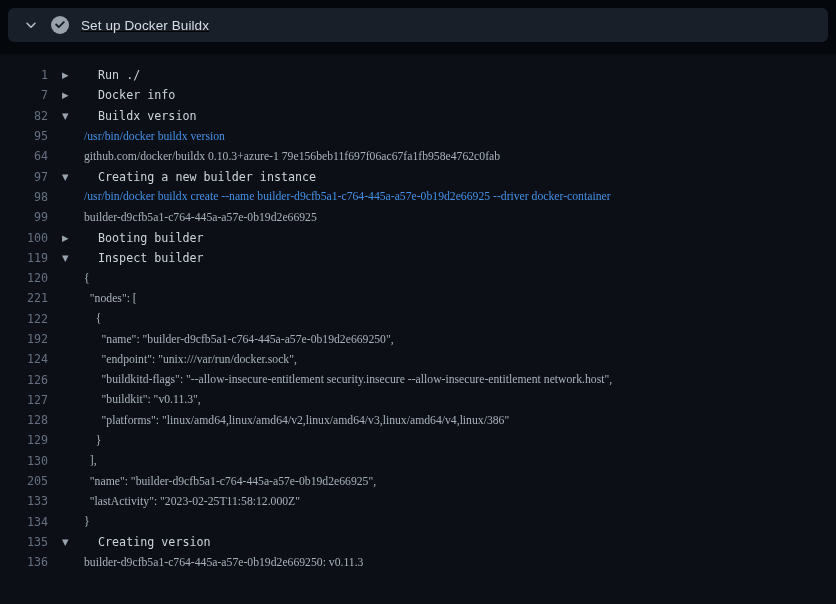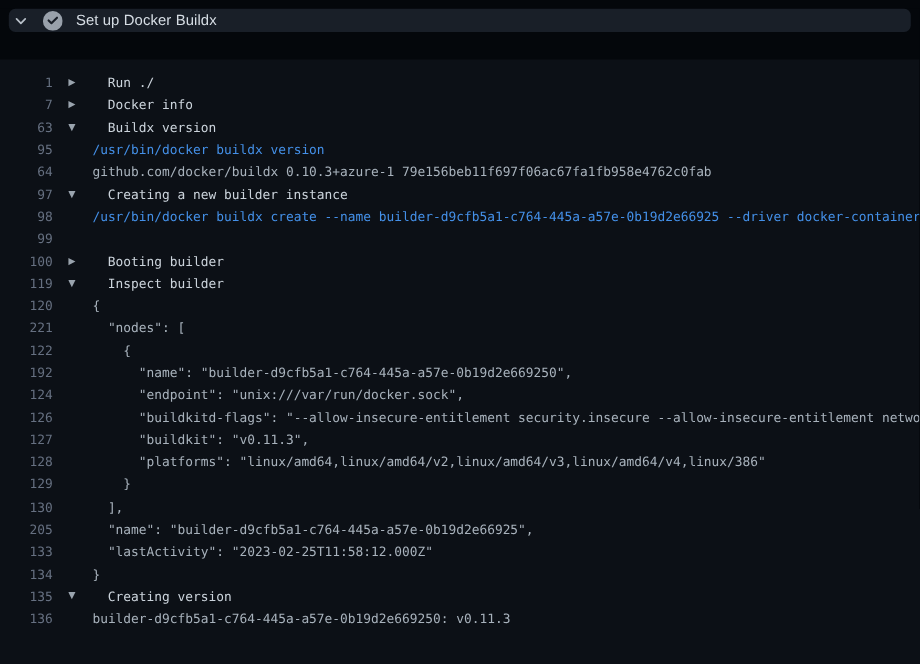--- a/index.html
+++ b/index.html
@@ -11,28 +11,29 @@
     background: #04070b;
     font-family: "Liberation Sans", sans-serif;
   }
   .header-strip {
     height: 46px;
     background: #04070b;
   }
   .step-header {
     margin: 8px 8px 0 8px;
     width: 820px;
-    height: 21px;
+    height: 34px;
     background: #191f28;
     border-radius: 6px;
     display: flex;
     align-items: center;
     box-sizing: border-box;
-    padding: 0 0;
+    padding: 0 12px;
     cursor: pointer;
+    text-decoration: underline;
   }
   .chev {
     width: 22px;
     height: 22px;
     display: flex;
     align-items: center;
     justify-content: center;
   }
   .status {
     margin-left: 9px;
@@ -90,20 +91,21 @@
     color: #9aa4ae;
     display: inline-block;
   }
   .label {
     color: #ccd4dc;
     margin-left: 22px;
   }
   .content.text {
     margin-left: 36px;
     color: #a8b2bc;
+    font-family: Liberation Serif, serif;
   }
   .content.command {
     color: #4490e8;
   }
 </style>
 </head>
 <body>
 
 <div class="header-strip">
   <div class="step-header">
@@ -119,26 +121,26 @@
       </svg>
     </span>
     <span class="step-title">Set up Docker Buildx</span>
   </div>
 </div>
 
 <div class="log-viewer">
   <div id="log-lines">
       <div class="row"><a class="num">1</a><div class="content group"><span class="tri">▶</span><span class="label">Run ./</span></div></div>
       <div class="row"><a class="num">7</a><div class="content group"><span class="tri">▶</span><span class="label">Docker info</span></div></div>
-      <div class="row"><a class="num">63</a><div class="content group"><span class="tri">▼</span><span class="label">Buildx version</span></div></div>
+      <div class="row"><a class="num">82</a><div class="content group"><span class="tri">▼</span><span class="label">Buildx version</span></div></div>
       <div class="row"><a class="num">95</a><div class="content text command">/usr/bin/docker buildx version</div></div>
       <div class="row"><a class="num">64</a><div class="content text output">github.com/docker/buildx 0.10.3+azure-1 79e156beb11f697f06ac67fa1fb958e4762c0fab</div></div>
       <div class="row"><a class="num">97</a><div class="content group"><span class="tri">▼</span><span class="label">Creating a new builder instance</span></div></div>
       <div class="row"><a class="num">98</a><div class="content text command">/usr/bin/docker buildx create --name builder-d9cfb5a1-c764-445a-a57e-0b19d2e66925 --driver docker-container</div></div>
-      <div class="row"><a class="num">99</a></div>
+      <div class="row"><a class="num">99</a><div class="content text output">builder-d9cfb5a1-c764-445a-a57e-0b19d2e66925</div></div>
       <div class="row"><a class="num">100</a><div class="content group"><span class="tri">▶</span><span class="label">Booting builder</span></div></div>
       <div class="row"><a class="num">119</a><div class="content group"><span class="tri">▼</span><span class="label">Inspect builder</span></div></div>
       <div class="row"><a class="num">120</a><div class="content text output">{</div></div>
       <div class="row"><a class="num">221</a><div class="content text output">  "nodes": [</div></div>
       <div class="row"><a class="num">122</a><div class="content text output">    {</div></div>
       <div class="row"><a class="num">192</a><div class="content text output">      "name": "builder-d9cfb5a1-c764-445a-a57e-0b19d2e669250",</div></div>
       <div class="row"><a class="num">124</a><div class="content text output">      "endpoint": "unix:///var/run/docker.sock",</div></div>
       <div class="row"><a class="num">126</a><div class="content text output">      "buildkitd-flags": "--allow-insecure-entitlement security.insecure --allow-insecure-entitlement network.host",</div></div>
       <div class="row"><a class="num">127</a><div class="content text output">      "buildkit": "v0.11.3",</div></div>
       <div class="row"><a class="num">128</a><div class="content text output">      "platforms": "linux/amd64,linux/amd64/v2,linux/amd64/v3,linux/amd64/v4,linux/386"</div></div>

